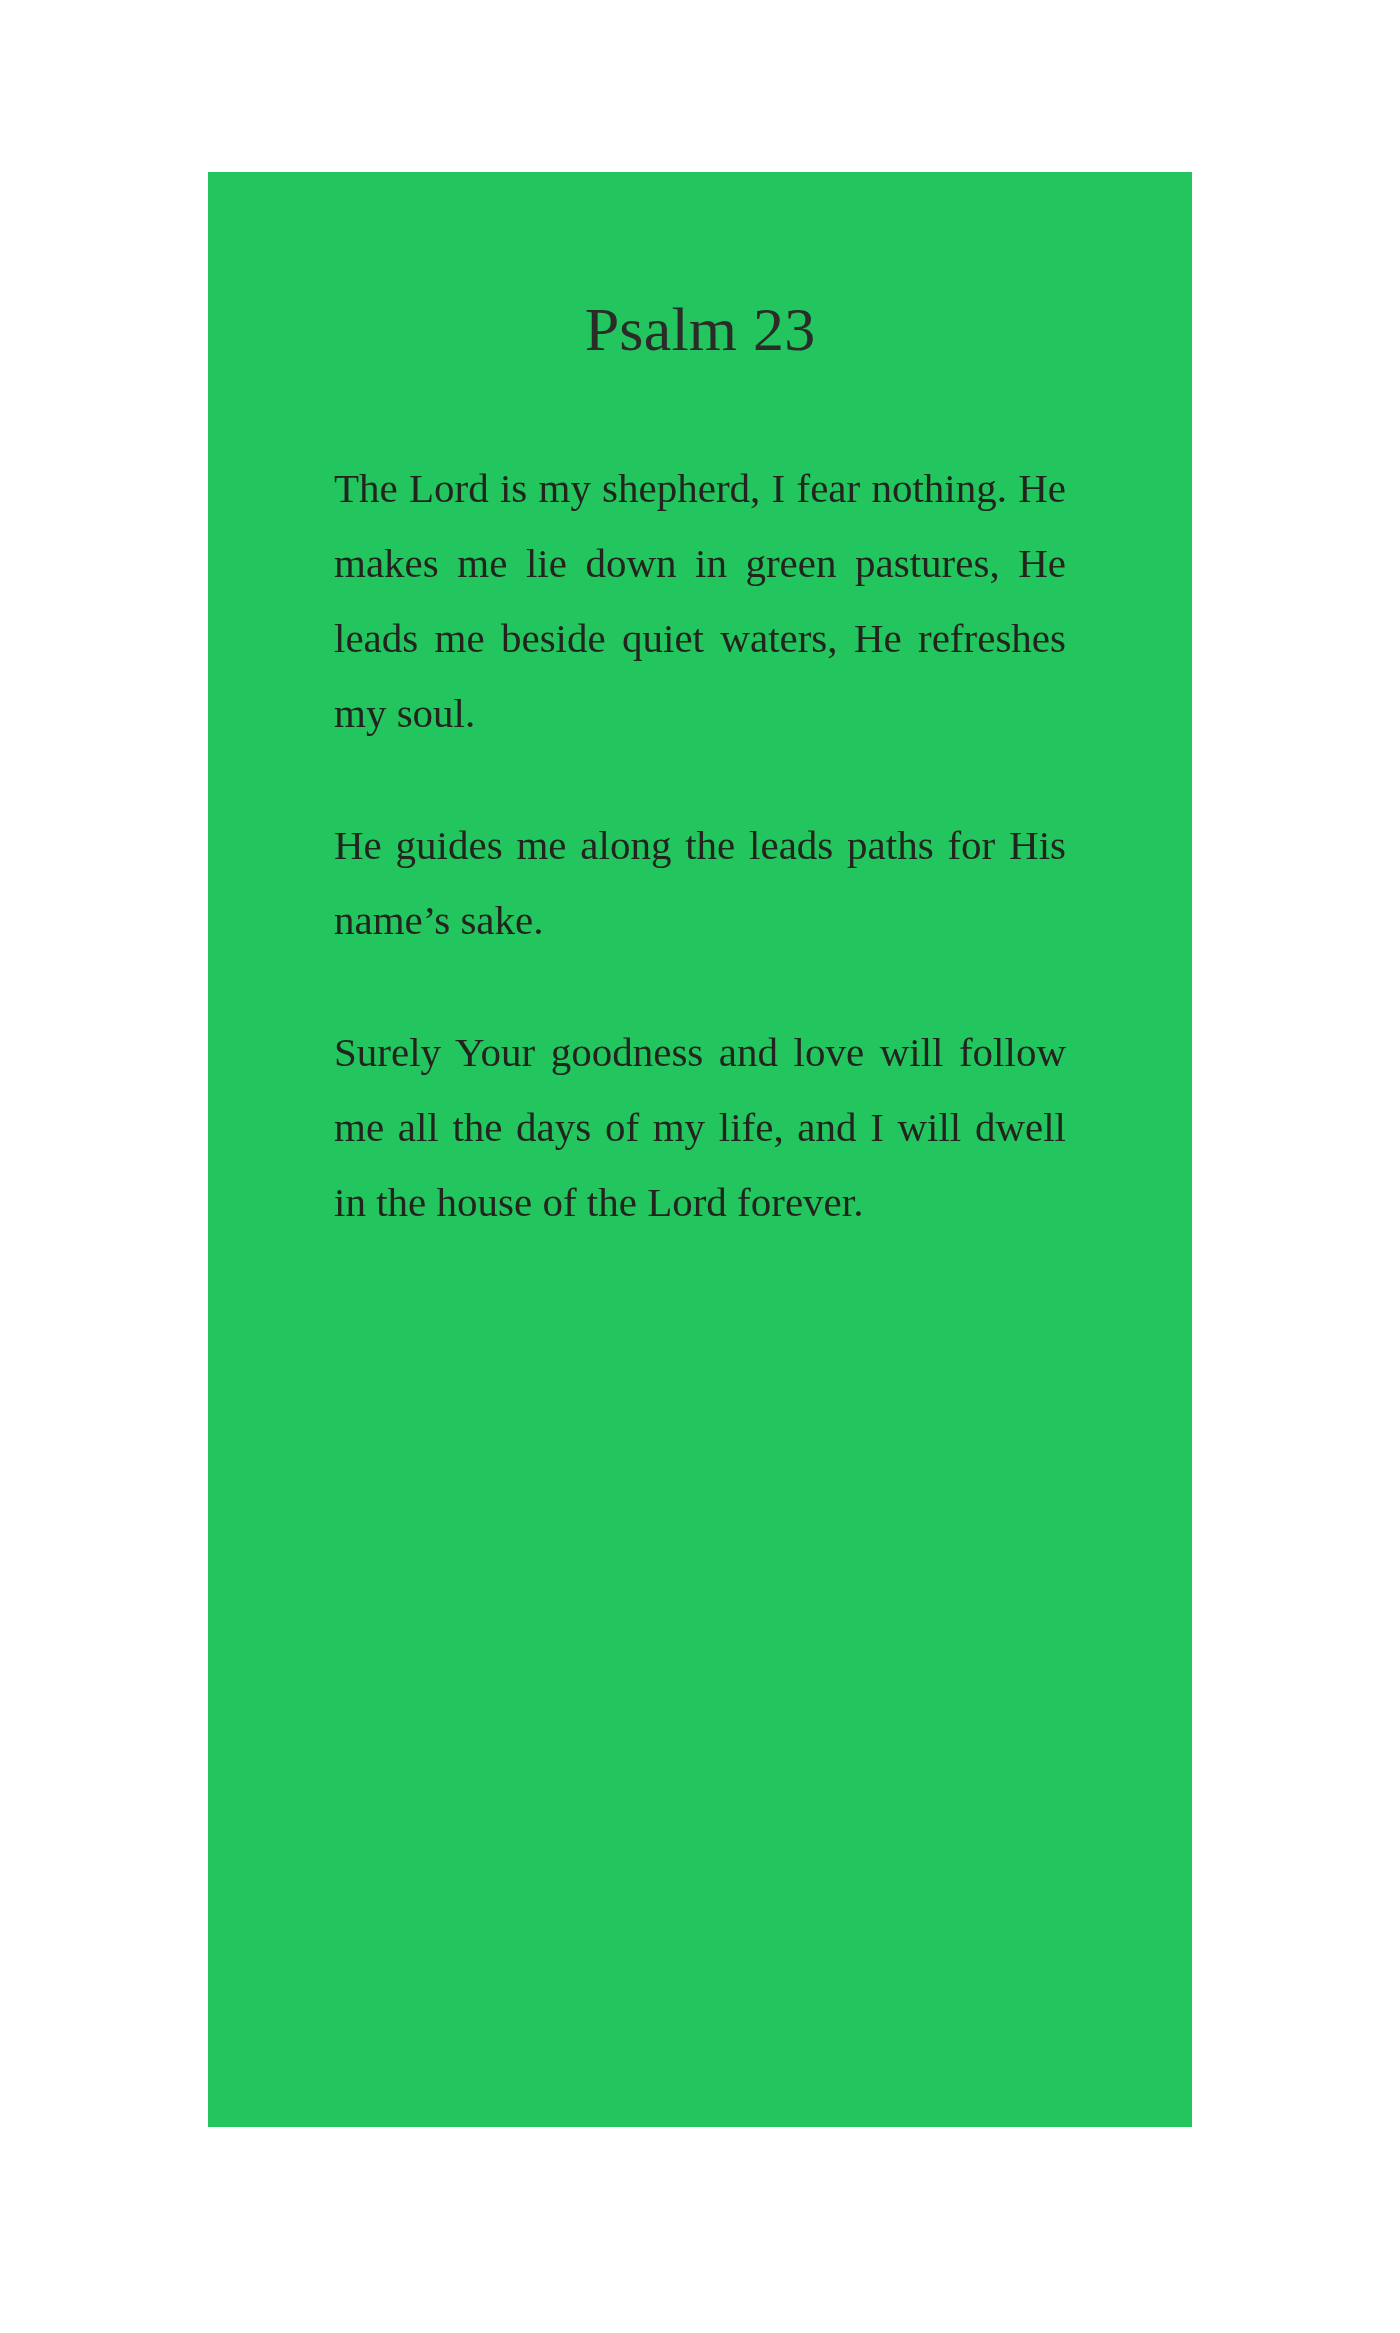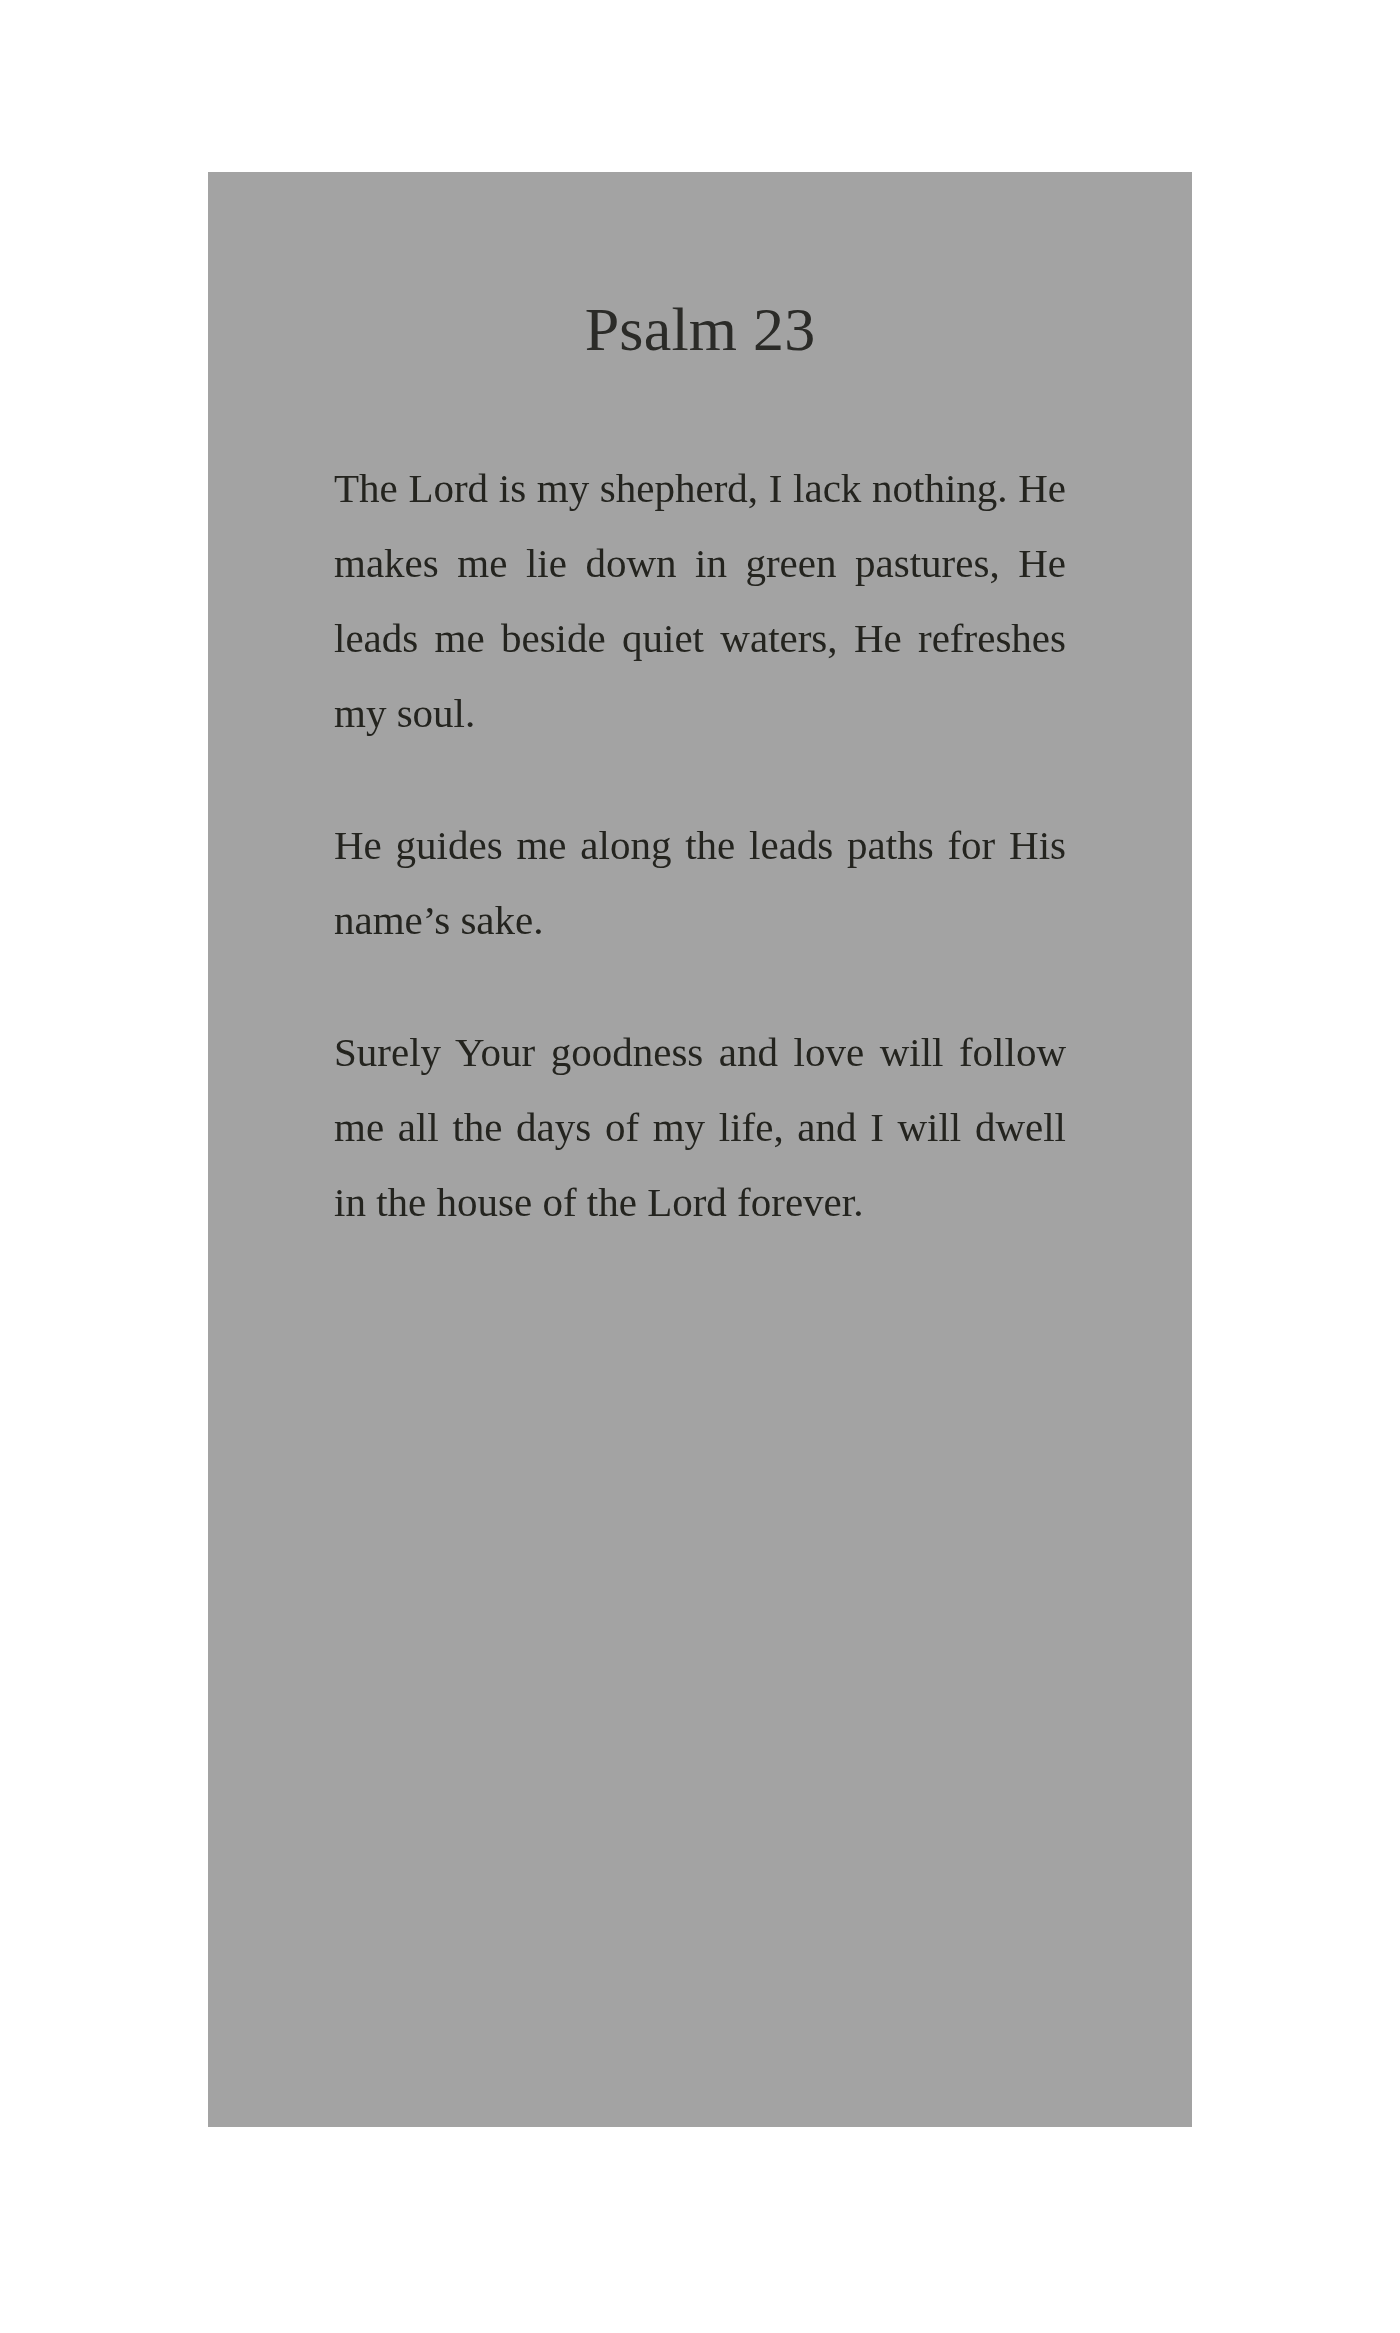--- a/index.html
+++ b/index.html
@@ -17,21 +17,21 @@
     height: 2333px;
     display: flex;
     justify-content: center;
     align-items: flex-start;
     box-sizing: border-box;
   }
   .card {
     margin-top: 172px;
     width: 984px;
     min-height: 1955px;
-    background: #a3a3a3;
+    background: #22c55e;
     box-sizing: border-box;
     padding: 0 0 80px 0;
   }
   .doc-title {
     text-align: center;
     font-family: "Liberation Serif", serif;
     font-size: 62px;
     font-weight: 400;
     color: #2b2b28;
     letter-spacing: 0.2px;
@@ -59,18 +59,18 @@
     text-align: justify;
   }
 </style>
 </head>
 <body>
 
 <div class="page-wrap">
   <div class="card">
     <h1 class="doc-title">Psalm 23</h1>
     <div class="body-block">
-      <p class="para">The Lord is my shepherd, I lack nothing. He makes me lie down in green pastures, He leads me beside quiet waters, He refreshes my soul.</p>
+      <p class="para">The Lord is my shepherd, I fear nothing. He makes me lie down in green pastures, He leads me beside quiet waters, He refreshes my soul.</p>
       <p class="para">He guides me along the leads paths for His name’s sake.</p>
       <p class="para last-left">Surely Your goodness and love will follow me all the days of my life, and I will dwell in the house of the Lord forever.</p>
     </div>
   </div>
 </div>
 
 </body></html>

